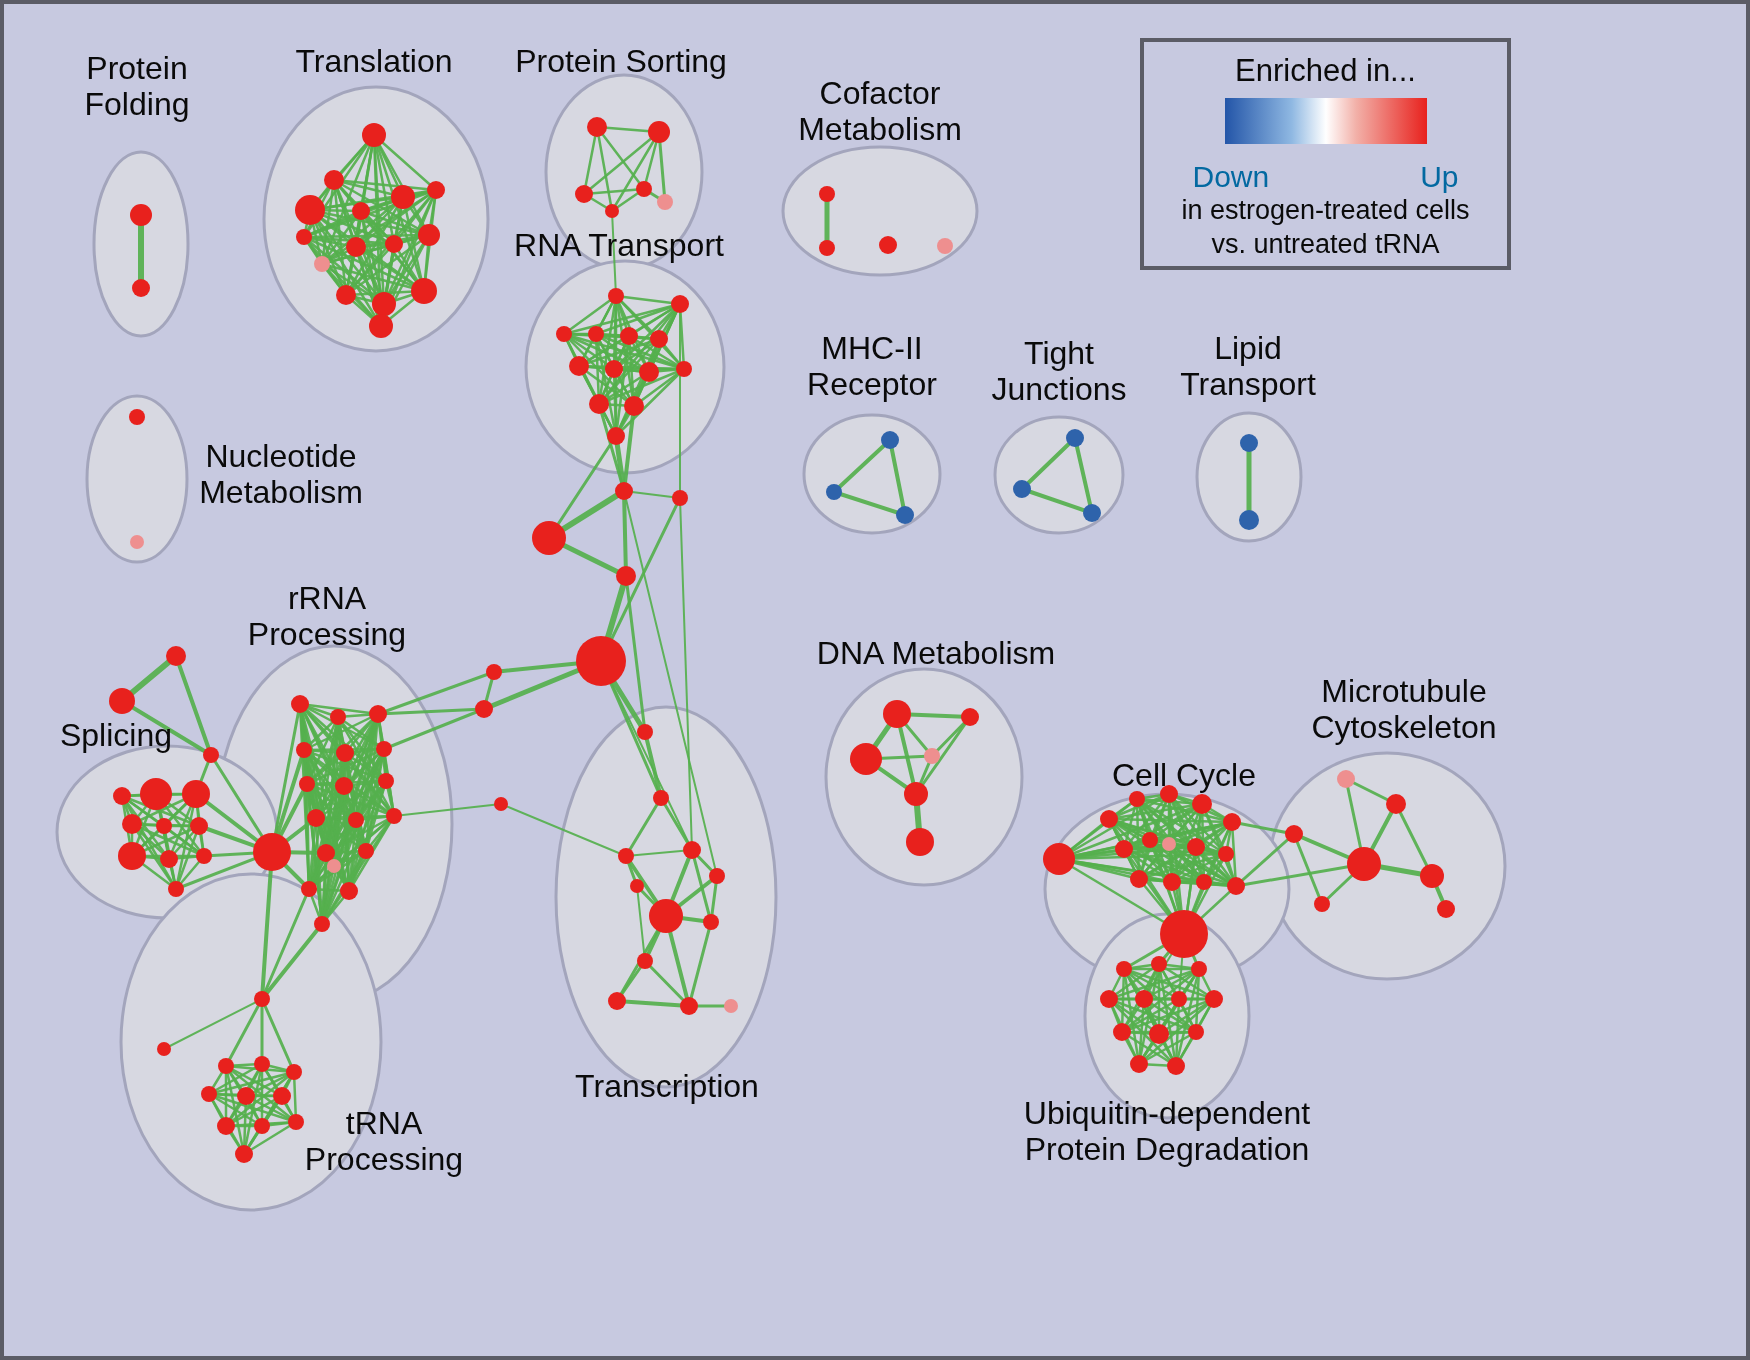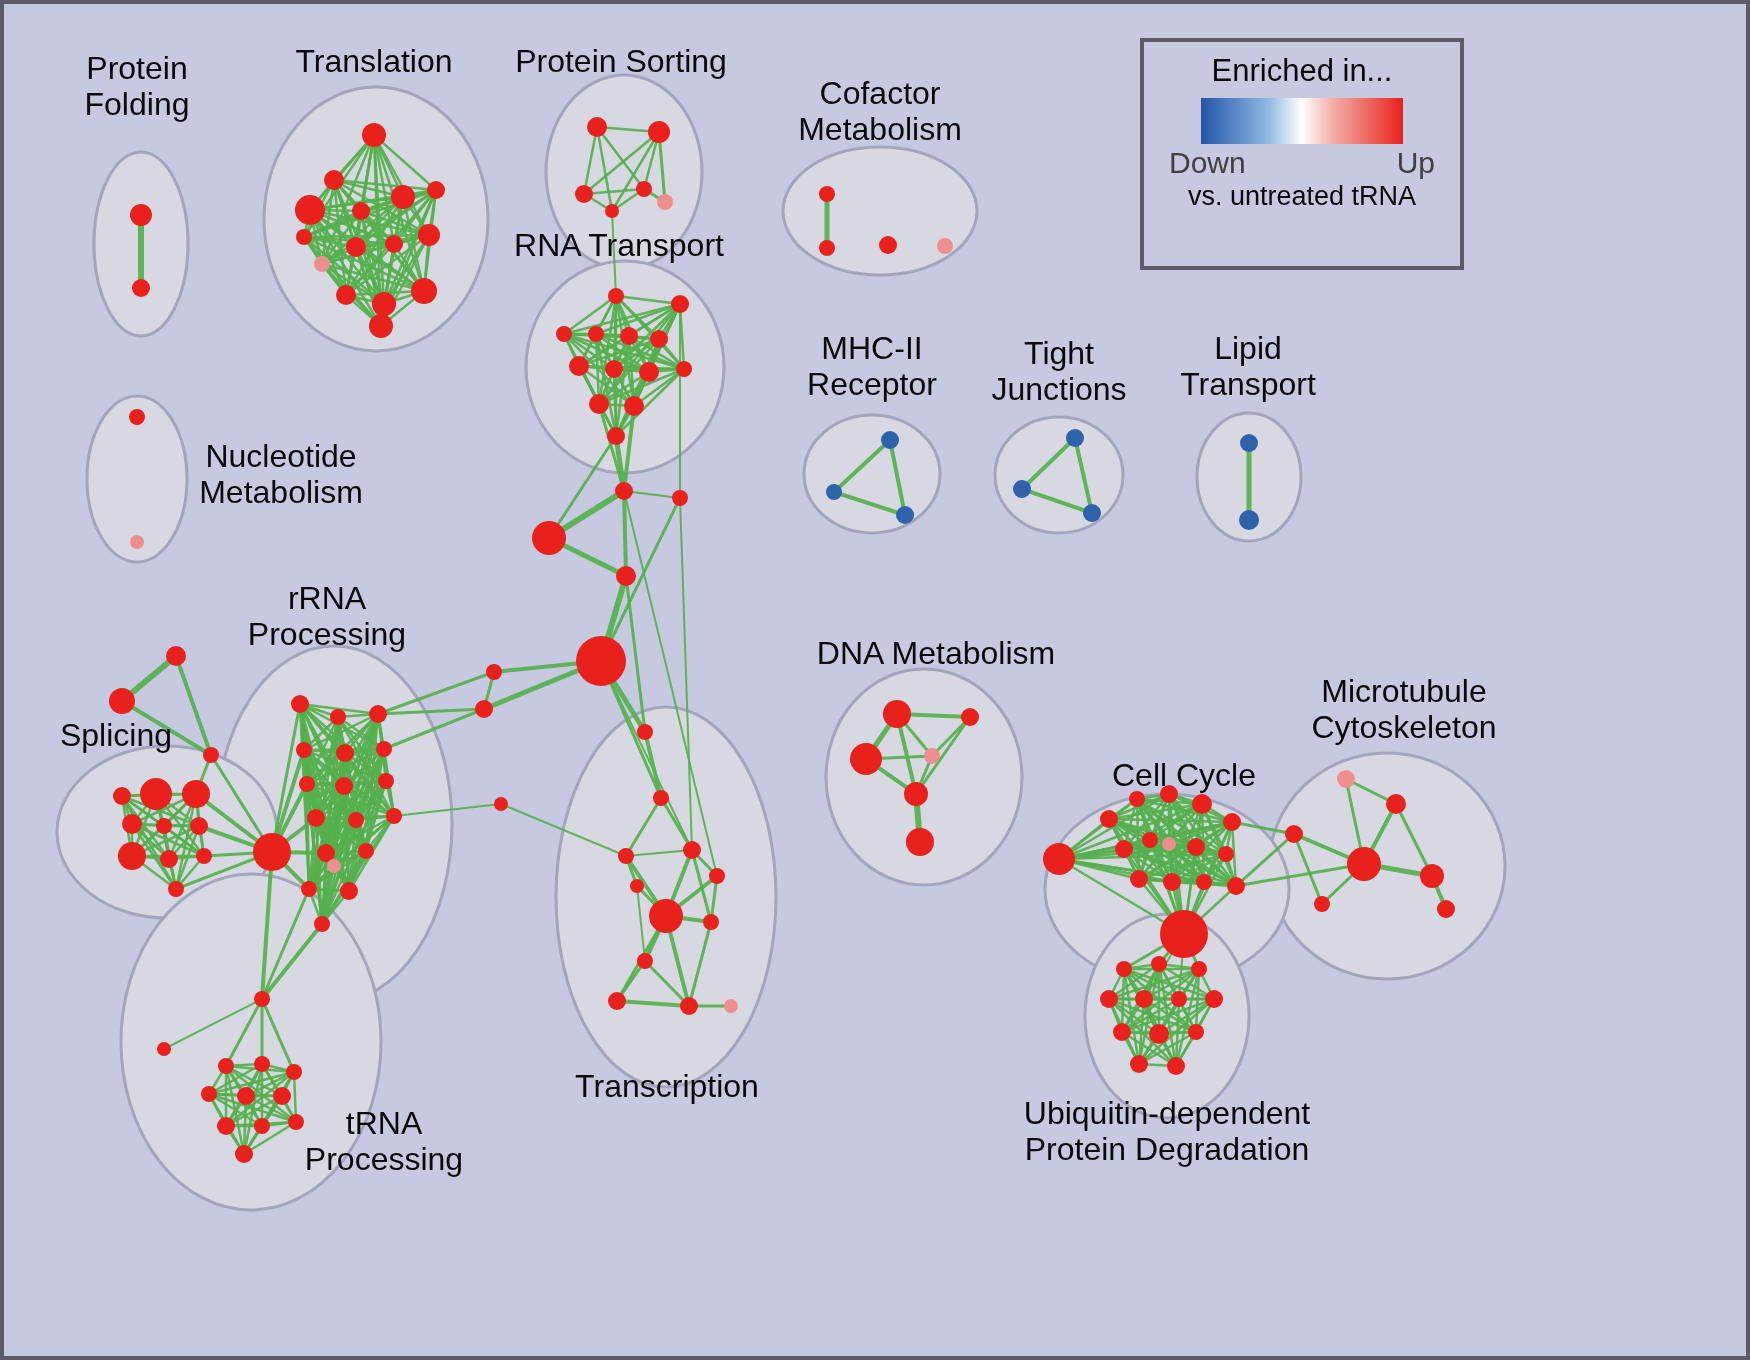--- a/index.html
+++ b/index.html
@@ -4,28 +4,28 @@
 <style>
   html,body{margin:0;padding:0;}
   #stage{
     position:relative;width:1750px;height:1360px;
     box-sizing:border-box;border:4px solid #5b5c66;
     overflow:hidden;
     font-family:"Liberation Sans",sans-serif;
   }
   #network{position:absolute;left:0;top:0;}
   .legend{
-    position:absolute;left:1136px;top:34px;width:324px;height:232px;
+    position:absolute;left:1136px;top:34px;width:371px;height:232px;
     box-sizing:border-box;border:4px solid #5b5c66;
     display:flex;flex-direction:column;align-items:center;
     padding-top:12px;
   }
   .legend-title{font-size:31px;line-height:1.1;color:#0a0a0a;}
   .legend-bar{width:202px;height:46px;margin-top:10px;}
-  .legend-row{width:266px;display:flex;justify-content:space-between;font-size:30px;margin-top:2px;color:#404040;}
+  .legend-row{width:266px;display:flex;justify-content:space-between;font-size:30px;margin-top:16px;color:#0369a1;}
   .legend-sub{font-size:27px;line-height:1.25;color:#0a0a0a;}
 </style>
 </head>
 <body>
 
 <div id="stage" style="background: rgb(199, 201, 224); border-color: rgb(91, 92, 102);">
   <svg id="network" width="1750" height="1360" viewBox="0 0 1750 1360">
       <ellipse cx="137" cy="240" rx="47" ry="92" fill="#d7d8e1" stroke="#a3a5bc" stroke-width="3"></ellipse>
       <ellipse cx="372" cy="215" rx="112" ry="132" fill="#d7d8e1" stroke="#a3a5bc" stroke-width="3"></ellipse>
       <ellipse cx="620" cy="168" rx="78" ry="97" fill="#d7d8e1" stroke="#a3a5bc" stroke-width="3"></ellipse>
@@ -947,15 +947,16 @@
       <text x="1163" y="1120" text-anchor="middle" font-size="32" fill="#0a0a0a"><tspan x="1163" dy="0">Ubiquitin-dependent</tspan><tspan x="1163" dy="36">Protein Degradation</tspan></text>
     </svg>
 
   <div class="legend" style="border-color: rgb(91, 92, 102);">
     <div class="legend-title">Enriched in...</div>
     <div class="legend-bar" style="background: linear-gradient(90deg, rgb(35, 85, 168) 0%, rgb(143, 184, 226) 33%, rgb(255, 255, 255) 50%, rgb(242, 176, 168) 65%, rgb(232, 33, 29) 100%);"></div>
     <div class="legend-row">
       <span>Down</span>
       <span>Up</span>
     </div>
+    <div class="legend-sub">in estrogen-treated cells</div>
     <div class="legend-sub">vs. untreated tRNA</div>
   </div>
 </div>
 
 </body></html>

